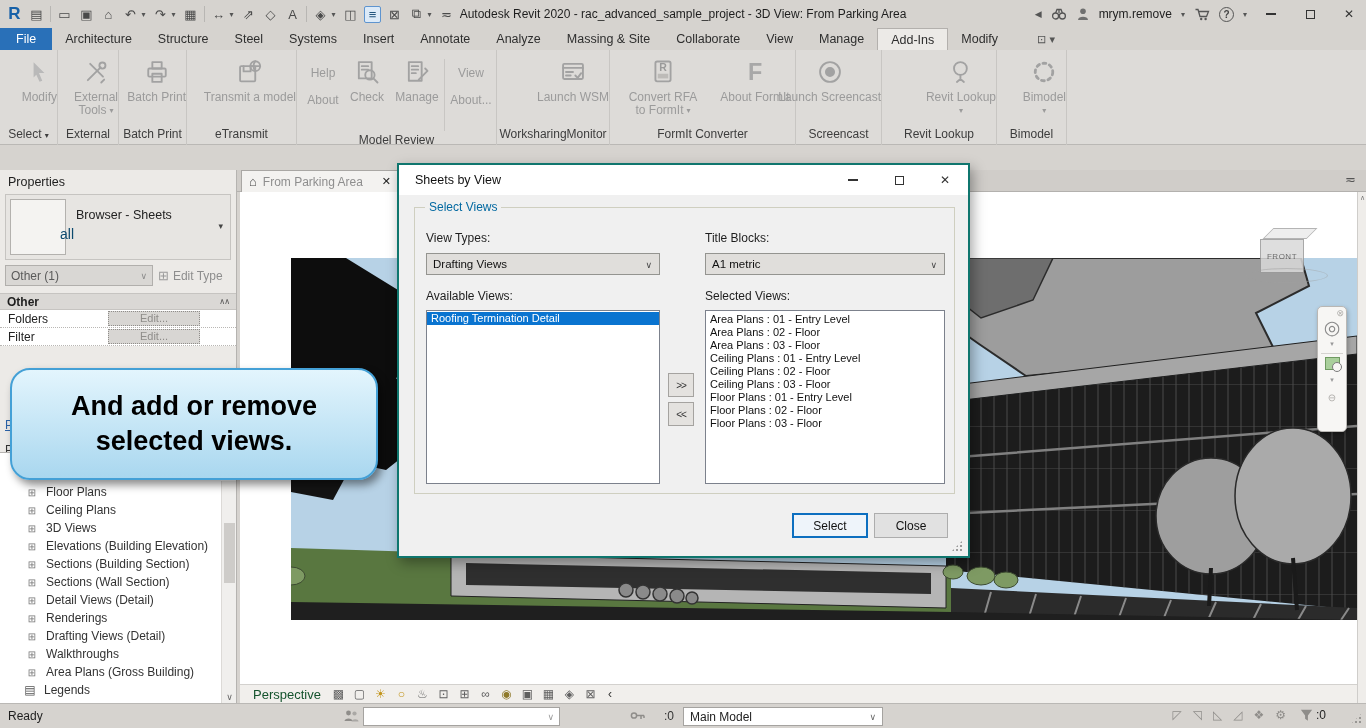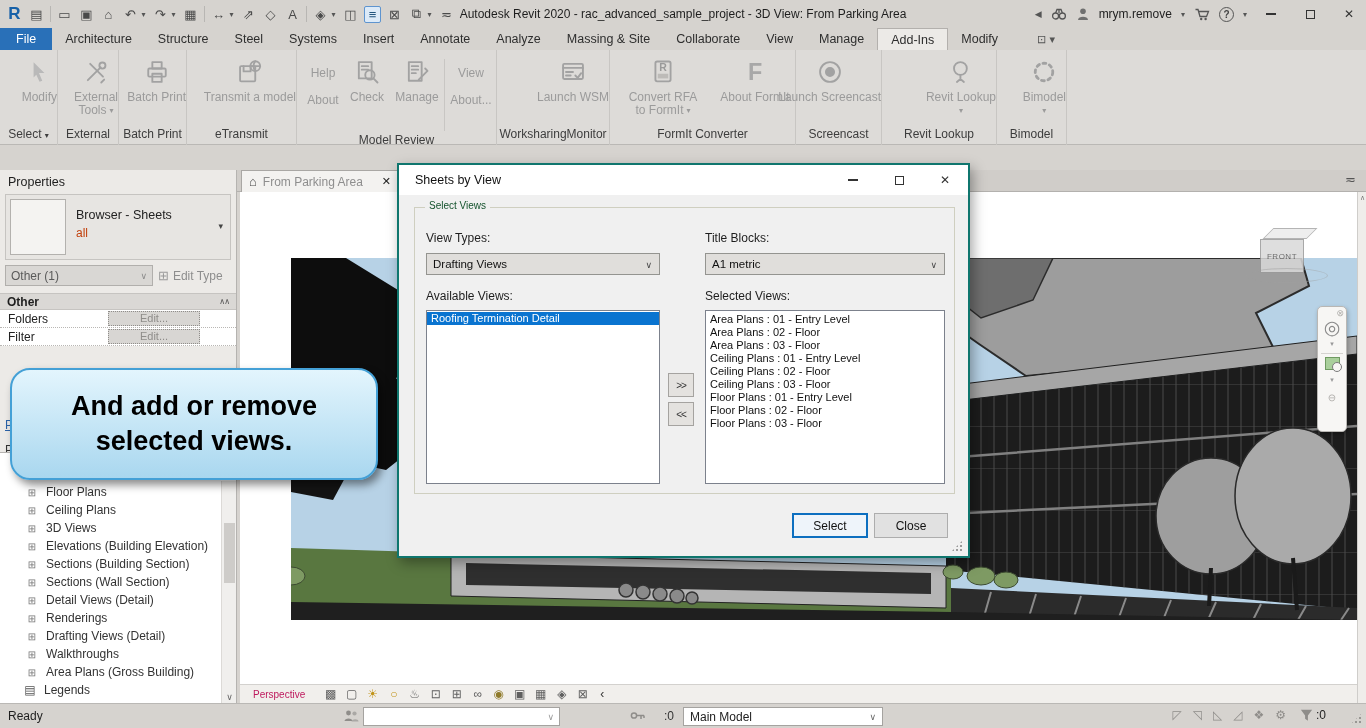--- a/index.html
+++ b/index.html
@@ -38,21 +38,21 @@
 .ric{stroke:#a2a2a2;fill:none;stroke-width:1.6;stroke-linecap:round;stroke-linejoin:round}
 .smallcol{display:flex;flex-direction:column;gap:13px;padding-top:13px;color:#9b9b9b;font-size:12px;align-items:center}
 .vdiv{width:1px;height:72px;background:#c8c6c3;margin-top:6px}
 .ddsm{font-size:8px;color:#9b9b9b}
 
 .props{position:absolute;left:0;top:170px;width:237px;height:533px;background:#eceae7;border-right:1px solid #b5b3b0}
 .props-header{height:24px;padding:5px 8px;font-size:12.5px;color:#1e1e1e}
 .type-sel{position:relative;margin:0 5px;height:66px;background:#e7e5e2;border:1px solid #c6c4c1}
 .thumb{position:absolute;left:4px;top:4px;width:56px;height:56px;background:#f4f3f1;border:1px solid #b3b1ae}
 .tname{position:absolute;left:70px;top:13px;font-size:12.5px;color:#222}
-.tsub{position:absolute;left:70px;top:31px;font-size:12px;color:#c2410c}
+.tsub{position:absolute;left:54px;top:31px;font-size:14px;color:#0c4a6e}
 .tarrow{position:absolute;right:7px;top:26px;font-size:9px;color:#444}
 .inst-row{display:flex;margin:5px 5px 0 5px;gap:5px;align-items:center}
 .inst-combo{position:relative;width:148px;height:21px;background:#d9d7d4;border:1px solid #b1afac;color:#5a5a5a;padding:3px 5px;font-size:12px}
 .inst-combo .ca{position:absolute;right:5px;top:5px;font-size:9px;color:#8a8a8a}
 .edittype{display:flex;align-items:center;gap:4px;color:#8d8d8d;font-size:12px}
 .et-ic{font-size:13px;color:#9a9a9a}
 .sect{margin-top:7px;height:17px;background:#dad8d5;border-top:1px solid #c6c4c1;border-bottom:1px solid #c6c4c1;display:flex;justify-content:space-between;align-items:center;padding:0 7px;font-weight:bold;font-size:12px;color:#1e1e1e}
 .sect .chev{font-size:8px;color:#555;font-weight:normal;letter-spacing:-1px}
 .prow{display:flex;align-items:center;height:18px;background:#fff;border-bottom:1px dotted #b9b7b4;font-size:12px}
 .prow .plab{width:108px;padding-left:8px;color:#222}
@@ -90,35 +90,35 @@
 .navbar{position:absolute;left:1317px;top:306px;width:30px;height:126px;background:#f7f6f4;border:1px solid #b9b7b4;border-radius:5px;box-shadow:1px 2px 4px rgba(0,0,0,.25);z-index:20;display:flex;flex-direction:column;align-items:center}
 .nb-close{align-self:flex-end;margin:1px 2px 0 0;font-size:9px;color:#b0aeab}
 .nb-wheel{font-size:19px;color:#8a8a8a;line-height:20px}
 .nb-dd{font-size:7px;color:#999;margin:2px 0}
 .nb-hr{width:22px;height:1px;background:#d5d3d0;margin:3px 0}
 .nb-zoom{position:relative;width:15px;height:13px;background:#a9cf9b;border:1px solid #6f9a61}
 .nb-zoom::after{content:"";position:absolute;right:-3px;bottom:-3px;width:8px;height:8px;border:1.5px solid #7a7a7a;border-radius:50%;background:#f7f6f4}
 .nb-min{margin-top:6px;font-size:10px;color:#b0aeab}
 
 .vcb{position:absolute;left:240px;top:684px;width:1117px;height:19px;background:#f1efec;border-top:1px solid #d3d1ce;display:flex;align-items:center;gap:6px;padding-left:13px}
-.vcb-label{font-size:10px;color:#be185d;margin-right:12px}
+.vcb-label{font-size:13px;color:#14532d;margin-right:4px}
 .vcbi{font-size:12px;color:#5f5f5f;min-width:15px;text-align:center}
 .vcbi[data-name="sun-path-icon"]{color:#c2951c}
 .vcbi[data-name="shadows-icon"]{color:#c2951c}
 .vcbi[data-name="reveal-hidden-elements-icon"]{color:#8f7a2a}
 .vcb-collapse{color:#333;font-size:12px;margin-left:4px}
 
 .callout{position:absolute;left:10px;top:368px;width:368px;height:112px;border-radius:20px;border:2px solid #44a0d6;background:linear-gradient(#e3f5fd,#a9d7ef);box-shadow:4px 5px 9px rgba(0,0,0,.45);z-index:40;display:flex;flex-direction:column;align-items:center;justify-content:center;font-size:27px;font-weight:bold;color:#000;line-height:1.28}
 
 .dialog{position:absolute;left:397px;top:163px;width:573px;height:395px;background:#f0f0f0;border:2px solid #0f766e;box-shadow:3px 5px 12px rgba(0,0,0,.35);z-index:50}
 .dlg-title{height:30px;background:#fff;display:flex;align-items:center;padding-left:16px;font-size:12.5px;color:#111}
 .dlg-ctrls{position:absolute;right:0;top:0;display:flex;height:30px}
 .dlg-btn{width:46px;display:flex;align-items:center;justify-content:center;color:#333;font-size:12px}
 .groupbox{position:absolute;left:15px;top:42px;width:541px;height:287px;border:1px solid #cfcfc0}
-.gb-label{position:absolute;left:10px;top:-8px;background:#f0f0f0;padding:0 4px;font-size:10px;color:#14532d}
+.gb-label{position:absolute;left:10px;top:-8px;background:#f0f0f0;padding:0 4px;font-size:12px;color:#0369a1}
 .dlbl{position:absolute;font-size:12px;color:#1e1e1e}
 .dcombo{position:absolute;height:22px;background:#e0dedb;border:1px solid #949490;font-size:11.5px;color:#111;padding:4px 6px}
 .dcombo .ca{position:absolute;right:7px;top:6px;font-size:9px;color:#444}
 .dlist{position:absolute;background:#fff;border:1px solid #7c818c;overflow:hidden;padding-top:2px}
 .sel-item{height:13px;line-height:13px;padding-left:4px;font-size:11px;color:#111}
 .sel-item.active{background:#0a74d0;color:#fff}
 .xferbtn{position:absolute;width:26px;height:24px;background:#e4e2df;border:1px solid #a5a3a0;font-size:10px;color:#333;display:flex;align-items:center;justify-content:center;letter-spacing:-1px}
 .dlg-push{position:absolute;width:76px;height:25px;background:#e1e1e1;border:1px solid #adadad;font-size:12px;color:#111;display:flex;align-items:center;justify-content:center}
 .dlg-push.default{border:2px solid #0c6fc0;background:#eef4fa}
 .grip{position:absolute;right:5px;bottom:4px;width:12px;height:12px;background-image:radial-gradient(#9a9a9a 1px,transparent 1.1px);background-size:4px 4px;clip-path:polygon(100% 0,100% 100%,0 100%)}

